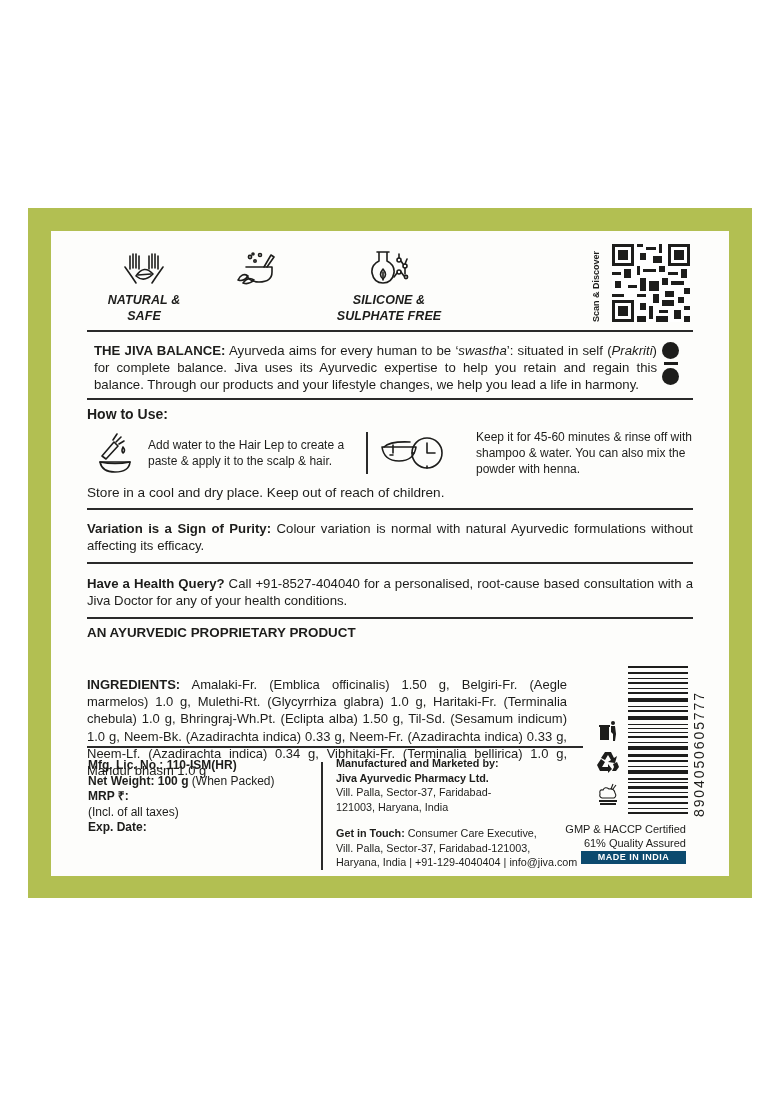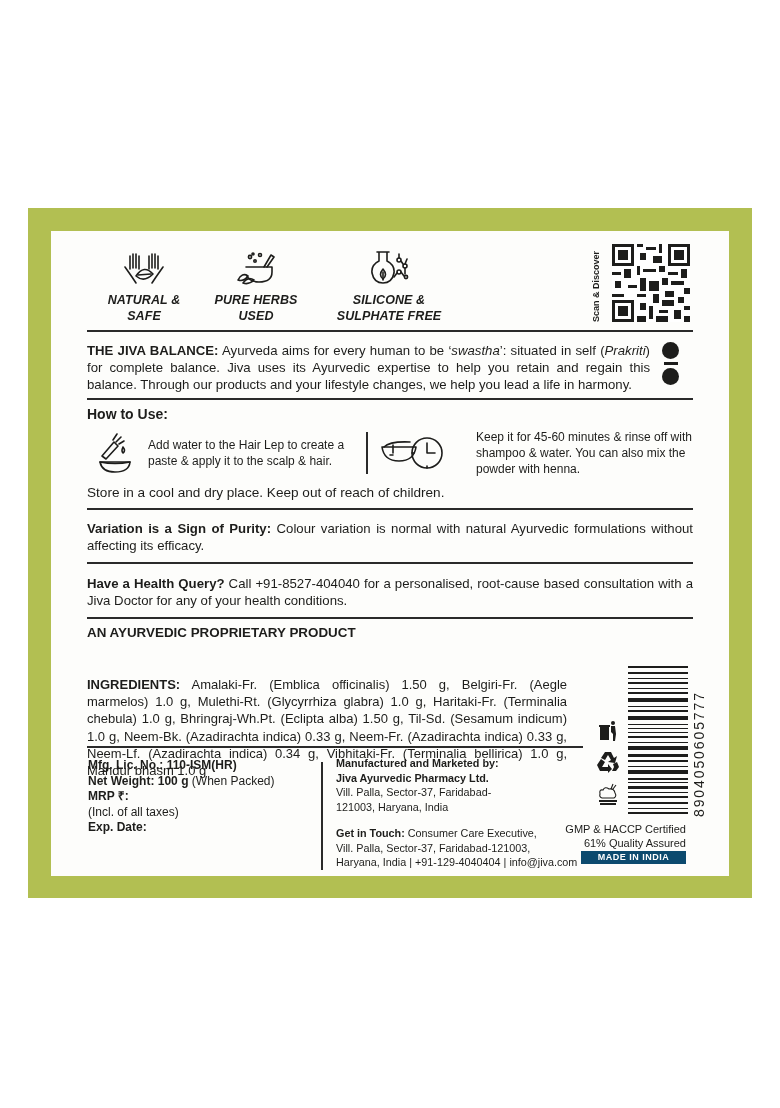--- a/index.html
+++ b/index.html
@@ -83,24 +83,20 @@
   <svg width="44" height="36" viewBox="0 0 44 36" fill="none" stroke="#1d1d1b" stroke-width="1.6" stroke-linecap="round" stroke-linejoin="round">
     <path d="M12 17 H38 V22 Q38 32 25 32 Q16 32 13 26"></path>
     <path d="M30 17 L37 5 L40 7 L33 17"></path>
     <circle cx="16" cy="7" r="1.6"></circle>
       <circle cx="21" cy="11" r="1.2"></circle>
       <circle cx="26" cy="5" r="1.5"></circle>
       <circle cx="19" cy="4" r="1"></circle>
     <path d="M4 30 Q8 22 14 26 Q10 32 4 30 Z"></path>
       <path d="M9 33 Q14 26 20 30 Q15 35 9 33 Z"></path>
   </svg>
-  <div class="badge-label">
-    <div>PURE HERBS</div>
-      <div>USED</div>
-  </div>
 </div>
 
 <div class="badge" style="left:324px; width:130px;">
   <svg width="44" height="36" viewBox="0 0 44 36" fill="none" stroke="#1d1d1b" stroke-width="1.6" stroke-linecap="round" stroke-linejoin="round">
     <path d="M10 2 H22 M12 2 V11 Q4 15 5 23 Q7 33 16 33 Q25 33 27 23 Q28 15 20 11 V2"></path>
     <path d="M16 19 Q11 25 16 29 Q21 25 16 19 Z"></path>
       <path d="M16 22 V30"></path>
     <circle cx="32" cy="10" r="2"></circle>
       <circle cx="38" cy="16" r="2"></circle>
       <circle cx="32" cy="22" r="2"></circle>
@@ -157,21 +153,21 @@
       <rect x="20" y="21" width="2" height="3"></rect>
       <rect x="23" y="20" width="2" height="1"></rect>
     <rect x="8" y="23" width="3" height="2"></rect>
       <rect x="14" y="23" width="4" height="2"></rect>
       <rect x="23" y="23" width="2" height="2"></rect>
   </g>
 </svg>
 
 <div class="rule" style="left:87px; top:330px; width:606px;"></div>
 
-<div class="para" style="left:87px; top:342px; width:563px;">
+<div class="para" style="left:94px; top:342px; width:563px;">
   <span class="b">THE JIVA BALANCE:</span><span> Ayurveda aims for every human to be ‘</span><i>swastha</i><span>’: situated in self (</span><i>Prakriti</i><span>) for complete balance. Jiva uses its Ayurvedic expertise to help you retain and regain this balance. Through our products and your lifestyle changes, we help you lead a life in harmony.</span>
 </div>
 <div class="dots">
   <div class="dot"></div>
     <div class="dash"></div>
     <div class="dot"></div>
 </div>
 
 <div class="rule" style="left:87px; top:398px; width:606px;"></div>
 

